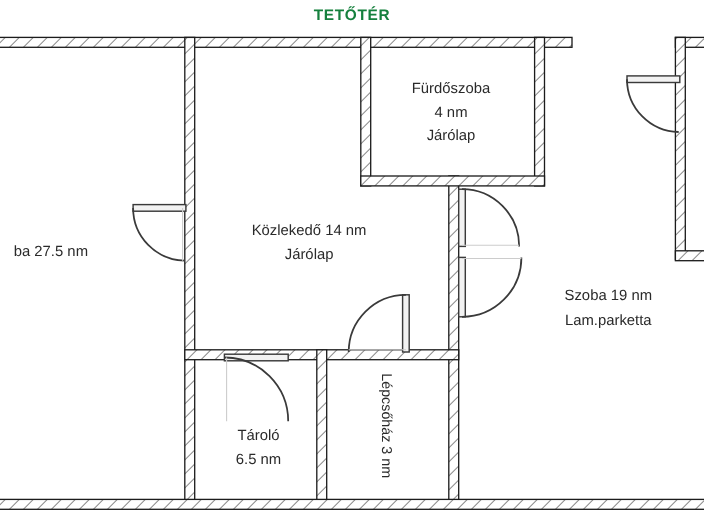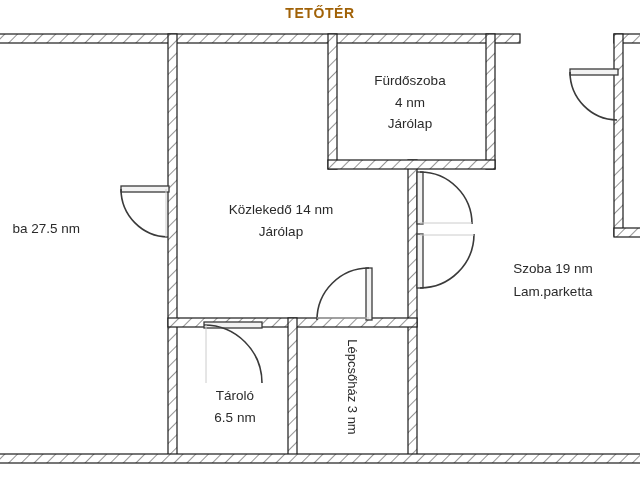--- a/index.html
+++ b/index.html
@@ -22,21 +22,21 @@
   }
   .plan-title {
     position: absolute;
     top: 5px;
     left: 0;
     width: 640px;
     text-align: center;
     font-size: 14px;
     font-weight: bold;
     letter-spacing: 0.6px;
-    color: #a16207;
+    color: #15803d;
     font-family: "Liberation Sans", sans-serif;
   }
   svg.plan-svg {
     position: absolute;
     top: 0;
     left: 0;
     width: 640px;
     height: 480px;
     display: block;
   }

